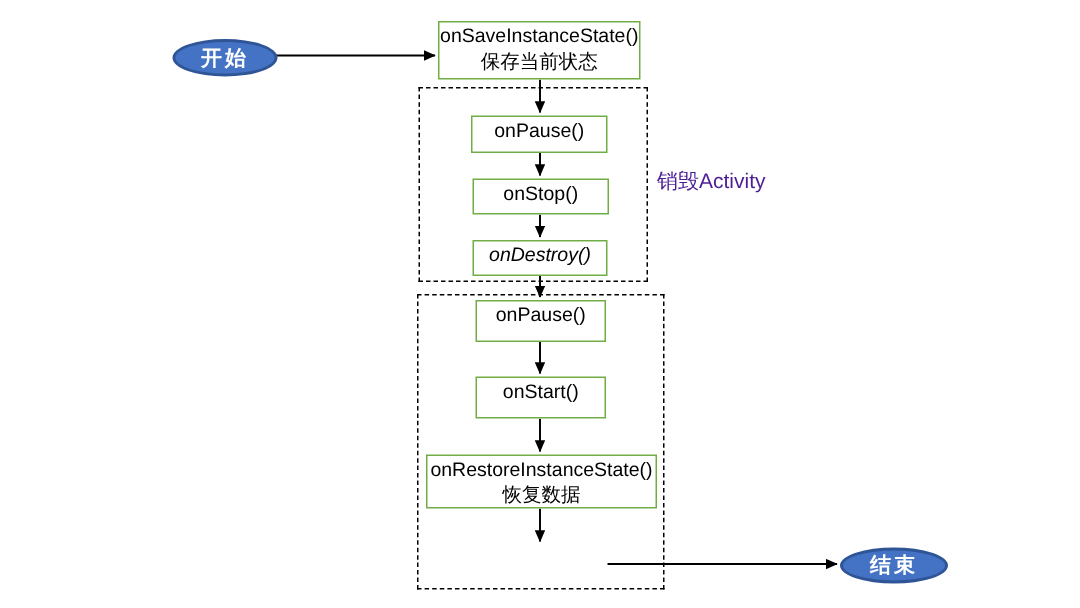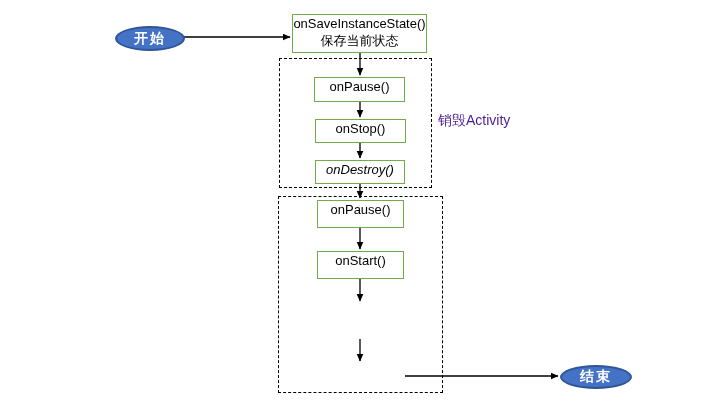--- a/index.html
+++ b/index.html
@@ -118,15 +118,19 @@
   </div>
 
   <div class="node-box" style="left:317px; top:200px; width:87px; height:28px;">
     <span>onPause()</span>
   </div>
 
   <div class="node-box" style="left:317px; top:251px; width:87px; height:28px;">
     <span>onStart()</span>
   </div>
 
+  <div class="node-box" style="left:284px; top:303px; width:154px; height:36px;">
+    <span>onRestoreInstanceState()</span>
+    <span>恢复数据</span>
+  </div>
 
 
 </div>
 
 </body></html>

